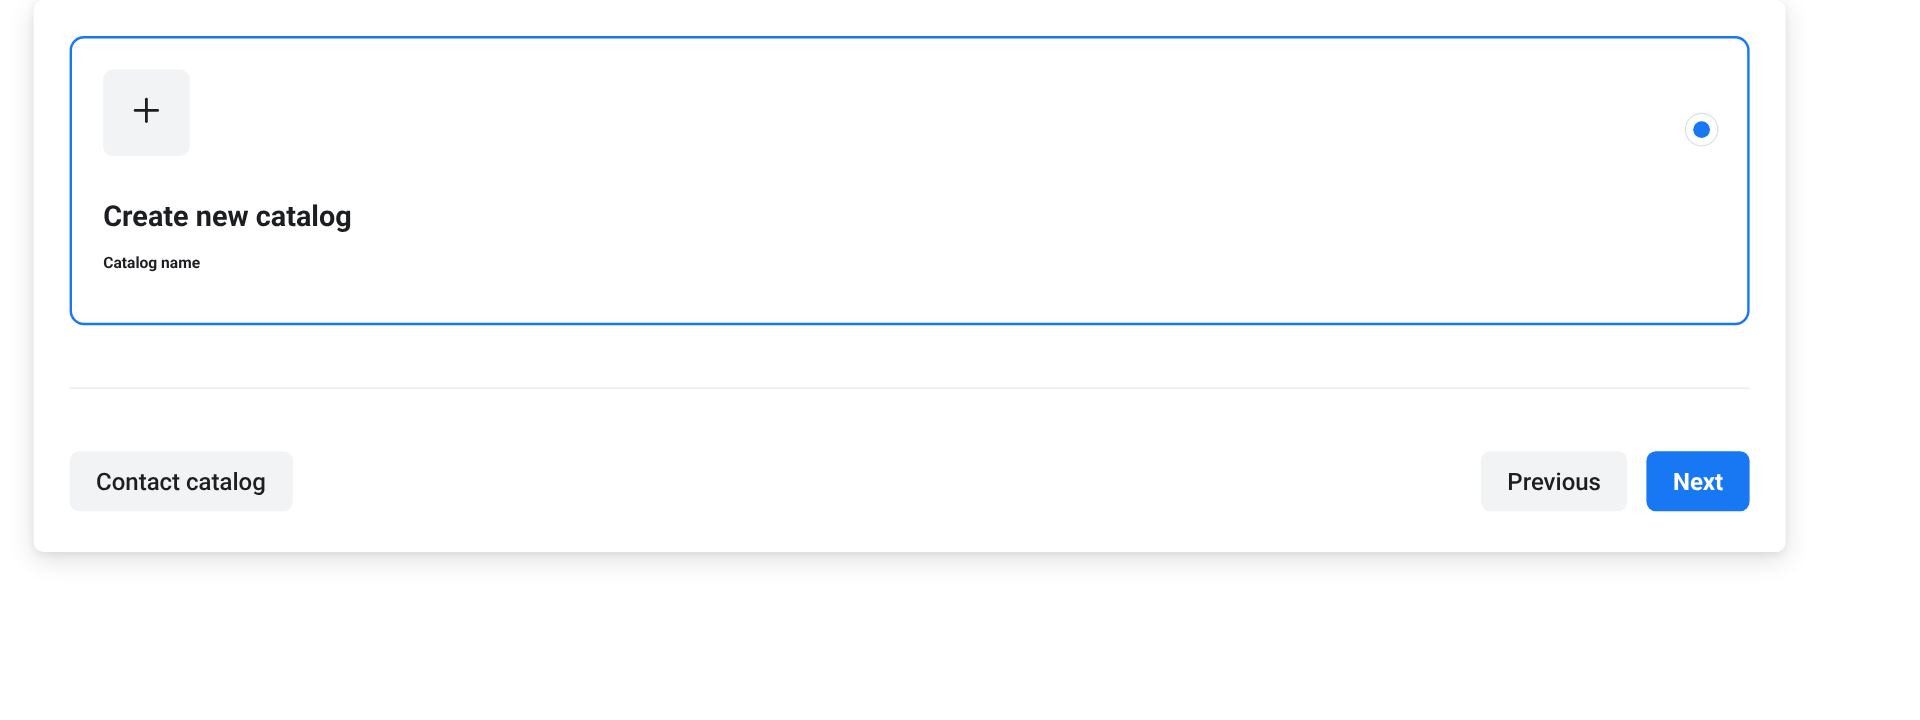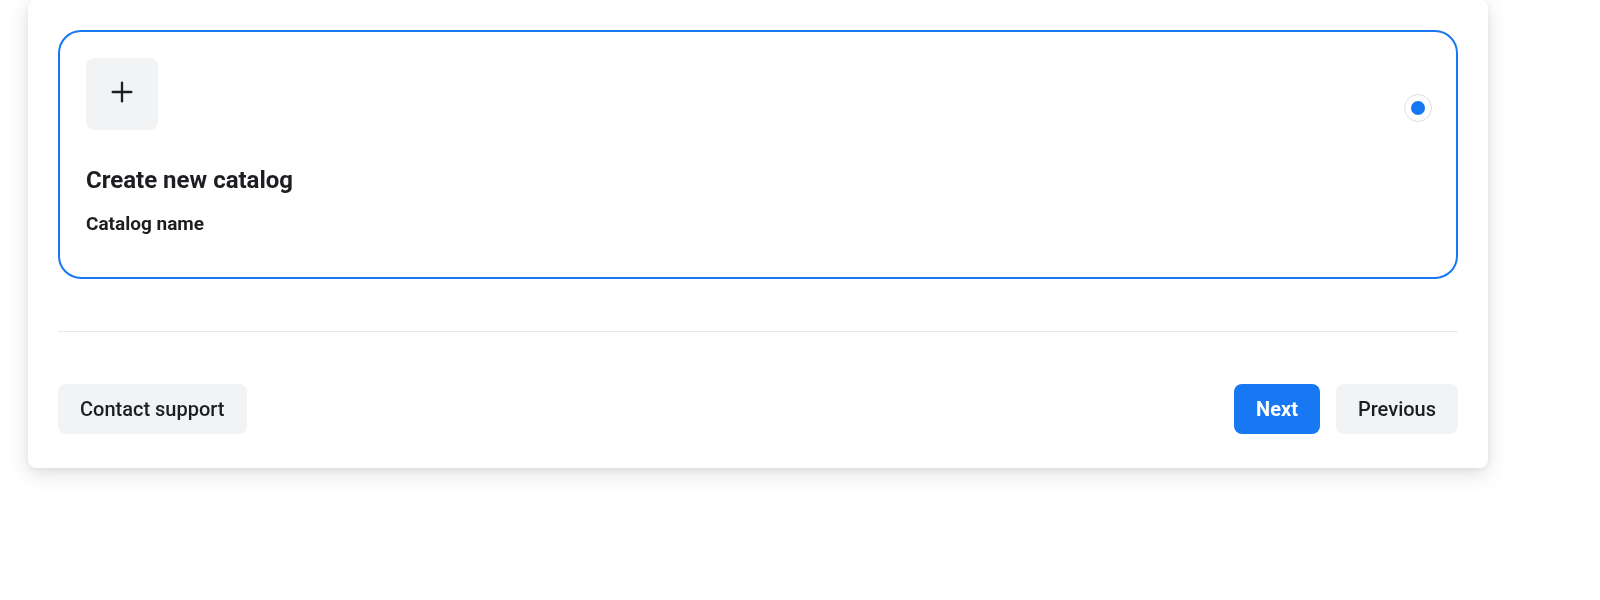--- a/index.html
+++ b/index.html
@@ -15,21 +15,21 @@
       left: 28px;
       top: 0;
       width: 1460px;
       background: #ffffff;
       border-radius: 8px;
       box-shadow: 0 6px 22px rgba(0,0,0,0.12), 0 2px 6px rgba(0,0,0,0.06);
       padding: 30px 30px 34px 30px;
     }
     .card {
       border: 2px solid #1877f2;
-      border-radius: 23px;
+      border-radius: 12px;
       padding: 26px 26px 30px 26px;
       position: relative;
     }
     .plus-tile {
       width: 72px;
       height: 72px;
       background: #f2f3f5;
       border-radius: 8px;
       display: flex;
       align-items: center;
@@ -56,21 +56,21 @@
       background: #1877f2;
       border-radius: 50%;
     }
     .heading {
       font-size: 24px;
       font-weight: 700;
       color: #1c1e21;
       margin-top: 36px;
     }
     .label {
-      font-size: 19px;
+      font-size: 13px;
       font-weight: 700;
       color: #1c1e21;
       margin-top: 18px;
       margin-bottom: 12px;
     }
     .textfield {
       width: 1310px;
       max-width: 100%;
       height: 56px;
       border: 1px solid #dcdfe3;
@@ -140,19 +140,19 @@
     <div class="heading">Create new catalog</div>
 
     <div class="label">Catalog name</div>
 
 
   </div>
 
   <div class="divider"></div>
 
   <div class="footer">
-    <button class="btn btn-light">Contact support</button>
+    <button class="btn btn-light">Contact catalog</button>
     <div class="spacer"></div>
+    <button class="btn btn-light">Previous</button>
     <button class="btn btn-primary">Next</button>
-    <button class="btn btn-light">Previous</button>
   </div>
 
 </div>
 
 </body></html>

